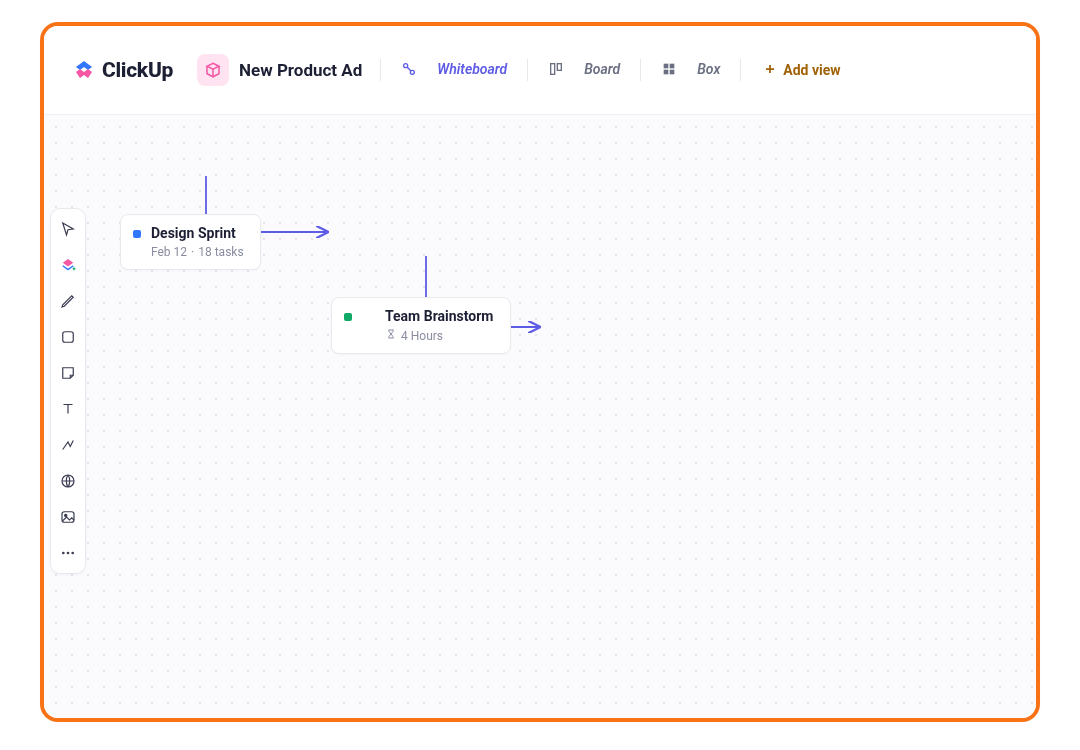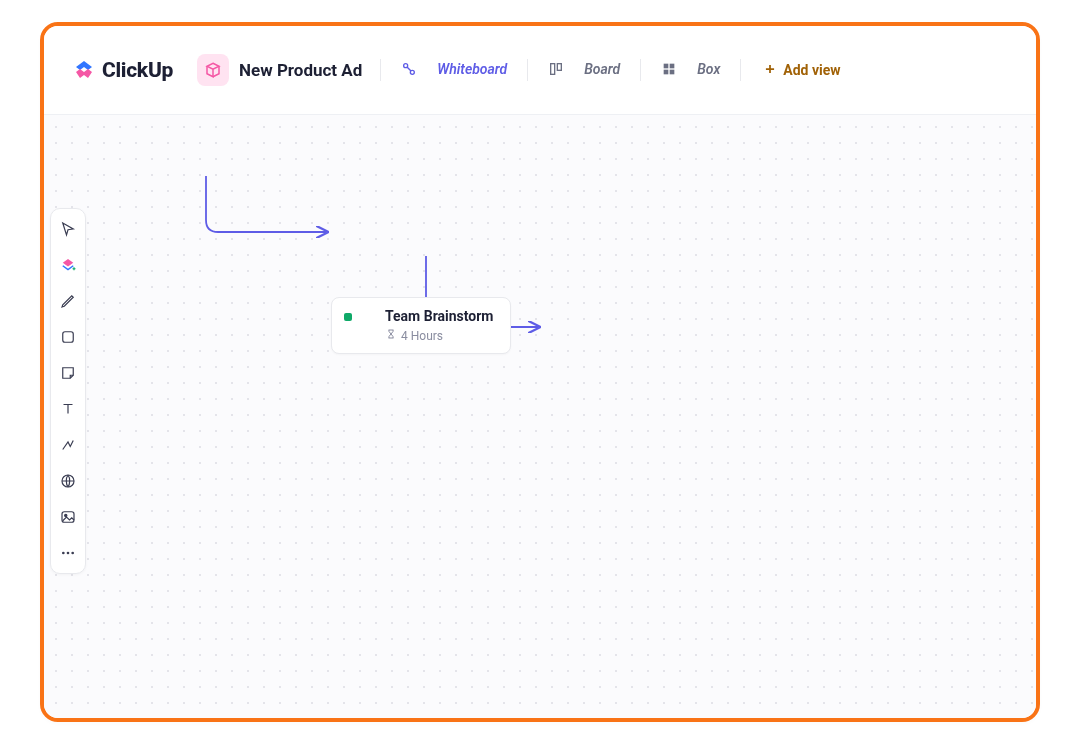--- a/index.html
+++ b/index.html
@@ -274,20 +274,31 @@
         </span>
       <span class="tool-btn dots">
           <svg viewBox="0 0 24 6">
             <circle cx="5" cy="3" r="2" fill="currentColor"></circle>
             <circle cx="12" cy="3" r="2" fill="currentColor"></circle>
             <circle cx="19" cy="3" r="2" fill="currentColor"></circle>
           </svg>
         </span>
     </div>
 
+    <div class="card" id="card1">
+      <span class="swatch"></span>
+      <div>
+        <div class="title">Design Sprint</div>
+        <div class="meta">
+          <span>Feb 12</span>
+          <span>·</span>
+          <span>18 tasks</span>
+        </div>
+      </div>
+    </div>
 
     <div class="card" id="card2">
       <span class="swatch"></span>
       <div>
         <div class="title">Team Brainstorm</div>
         <div class="meta">
           <span><svg viewBox="0 0 24 24" fill="none" stroke="currentColor" stroke-width="2">
                 <path d="M7 4 H17 M7 20 H17 M8 4 V7 L12 12 L8 17 V20 M16 4 V7 L12 12 L16 17 V20"></path>
               </svg></span>
           <span>4 Hours</span>

